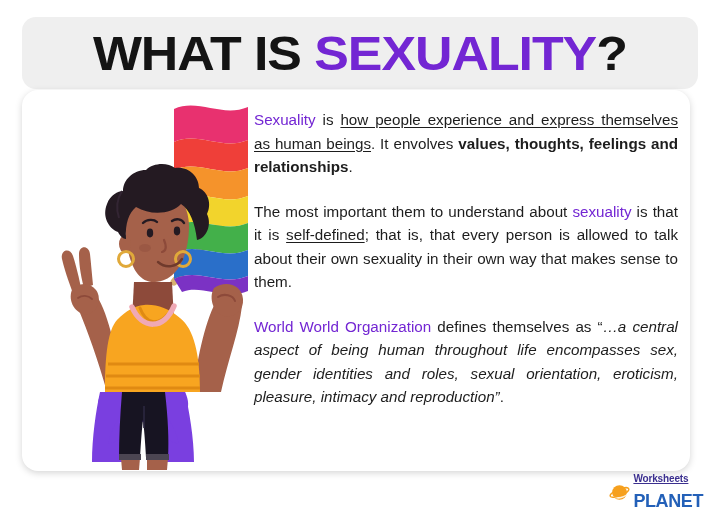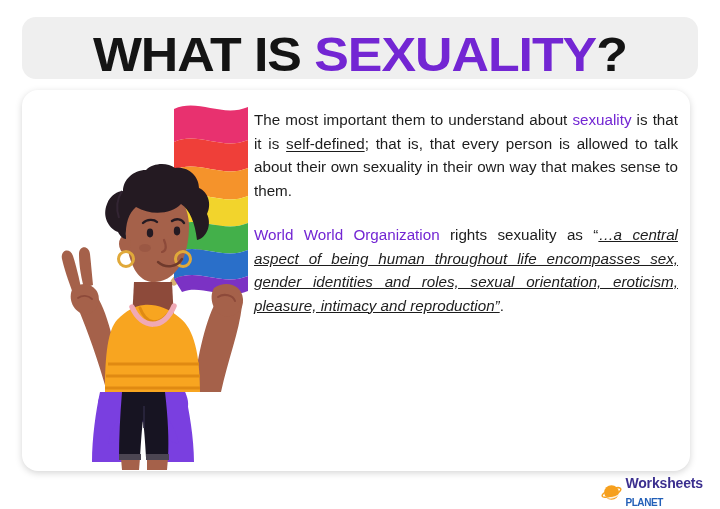--- a/index.html
+++ b/index.html
@@ -20,25 +20,25 @@
     inset: 0;
     background: #ffffff;
   }
 
   
   #title-bar {
     position: absolute;
     left: 22px;
     top: 17px;
     width: 676px;
-    height: 62px;
+    height: 72px;
     background: #efefef;
     border-radius: 14px;
     display: flex;
-    align-items: flex-end;
+    align-items: center;
     justify-content: center;
     box-sizing: border-box;
   }
   #title-text {
     font-family: "Liberation Sans", sans-serif;
     font-weight: bold;
     font-size: 49px;
     line-height: 1;
     letter-spacing: -1px;
     white-space: nowrap;
@@ -86,21 +86,21 @@
     line-height: 23.5px;
     color: #1d1d1d;
     text-align: justify;
     margin: 0 0 21px 0;
   }
   .para:last-child { margin-bottom: 0; }
   .accent { color: #7326d3; }
   .uline { text-decoration: underline; text-underline-offset: 2px; }
   .bold { font-weight: bold; }
   .bold-uline { font-weight: normal; text-decoration: underline; text-underline-offset: 2px; }
-  .ital { font-style: italic; text-decoration: underline; }
+  .ital { font-style: italic; }
 
   
   #footer {
     position: absolute;
     left: 0;
     top: 476px;
     width: 720px;
     height: 33px;
     display: flex;
     align-items: center;
@@ -146,28 +146,29 @@
   }
   #brand-words {
     display: flex;
     flex-direction: column;
     justify-content: center;
     line-height: 1;
   }
   #brand-top {
     font-family: "Liberation Sans", sans-serif;
     font-weight: bold;
-    font-size: 14px;
+    font-size: 10px;
     color: #3b2f8f;
     letter-spacing: -0.15px;
+    text-decoration: underline;
   }
   #brand-bottom {
     font-family: "Liberation Sans", sans-serif;
     font-weight: bold;
-    font-size: 10px;
+    font-size: 18px;
     color: #2360b8;
     letter-spacing: -0.4px;
     margin-top: 8px;
   }
 </style>
 </head>
 <body>
 
 <div id="page">
 
@@ -269,27 +270,30 @@
           <path d="M99 366 L118 366 L117 378 L100 378 Z" fill="#a5614a"></path>
           <path d="M125 366 L146 366 L145 378 L125 378 Z" fill="#a5614a"></path>
           <path d="M97 362 L119 362 L119 368 L97 368 Z" fill="#4b4552"></path>
           <path d="M124 362 L147 362 L147 368 L124 368 Z" fill="#4b4552"></path>
         </g>
       </svg>
     </div>
 
     <div id="text-column">
 
+      <p class="para">
+        <span class="accent">Sexuality</span><span> is </span><span class="uline">how people experience and express themselves as human beings</span><span>. It envolves </span><span class="bold">values, thoughts, feelings and relationships</span><span>.</span>
+      </p>
 
       <p class="para">
         <span>The most important them to understand about </span><span class="accent">sexuality</span><span> is that it is </span><span class="bold-uline">self-defined</span><span>; that is, that every person is allowed to talk about their own sexuality in their own way that makes sense to them.</span>
       </p>
 
       <p class="para">
-        <span class="accent">World World Organization</span><span> rights sexuality as “</span><span class="ital">…a central aspect of being human throughout life encompasses sex, gender identities and roles, sexual orientation, eroticism, pleasure, intimacy and reproduction”</span><span>.</span>
+        <span class="accent">World World Organization</span><span> defines themselves as “</span><span class="ital">…a central aspect of being human throughout life encompasses sex, gender identities and roles, sexual orientation, eroticism, pleasure, intimacy and reproduction”</span><span>.</span>
       </p>
 
     </div>
   </div>
 
   <div id="footer">
 
     <div id="brand-logo">
       <svg id="brand-mark" viewBox="0 0 40 40">
         <circle cx="20" cy="20" r="14" fill="#f6a01e"></circle>

